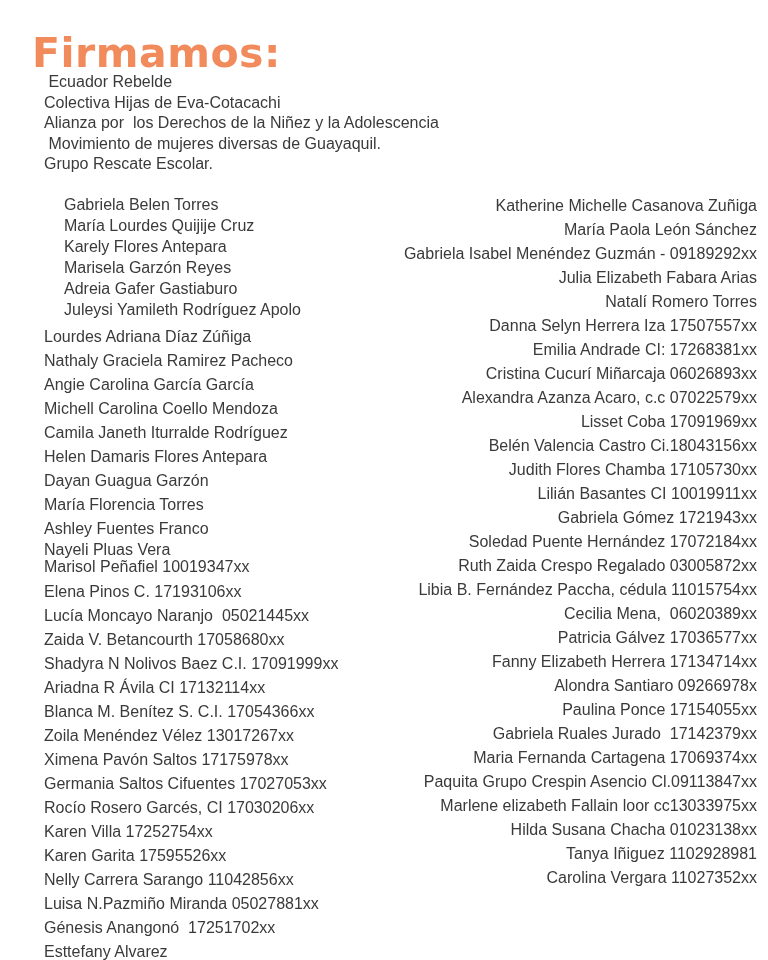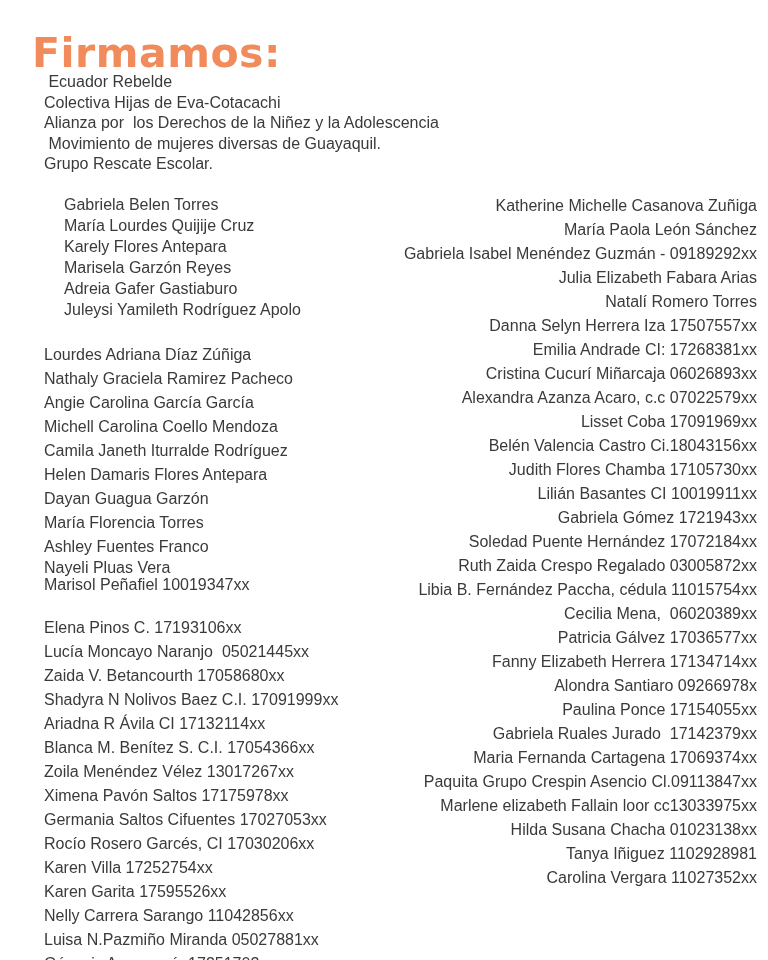--- a/index.html
+++ b/index.html
@@ -62,21 +62,21 @@
     font-size: 16px;
     color: #3a3a3a;
     white-space: pre;
     line-height: 24px;
   }
   
   .lh-tight  { line-height: 21px; margin-left: 20px; }
   
   .lh-xtight { line-height: 17px; }
   
-  .group-gap { margin-top: 23px; }
+  .group-gap { margin-top: 5px; }
 </style>
 </head>
 <body>
 
 <div class="page">
 
   <div class="title">Firmamos:</div>
 
   <div class="orgs">
       <div class="org-line"> Ecuador Rebelde</div>

